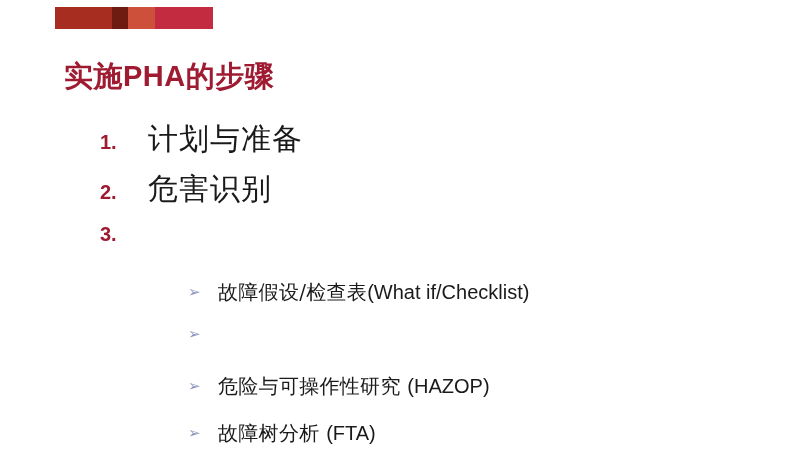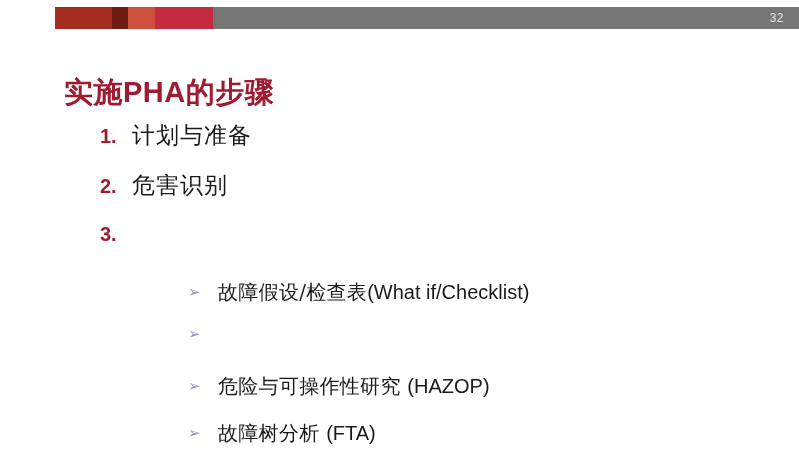--- a/index.html
+++ b/index.html
@@ -48,21 +48,21 @@
     font-size: 12px;
     color: #e8e8e8;
     letter-spacing: 0.5px;
     line-height: 1;
   }
 
   
   .title {
     position: absolute;
     left: 64px;
-    top: 56px;
+    top: 40px;
     font-family: "DejaVu Serif", serif;
     font-size: 29px;
     font-weight: bold;
     color: #9e1b32;
     letter-spacing: 0.5px;
     white-space: nowrap;
     line-height: 1.2;
   }
   .title .latin {
     font-family: "Liberation Sans", sans-serif;
@@ -85,25 +85,26 @@
     font-family: "Liberation Sans", sans-serif;
     font-size: 20px;
     font-weight: bold;
     color: #9e1b32;
     width: 32px;
     flex: 0 0 32px;
     line-height: 1;
   }
   .num-text {
     font-family: "DejaVu Serif", serif;
-    font-size: 23px;
+    font-size: 30px;
     color: #1a1a1a;
     line-height: 1;
     letter-spacing: 1px;
     white-space: nowrap;
+    margin-left: 16px;
   }
 
   
   .sub-list {
     position: absolute;
     left: 188px;
     top: 282px;
     width: 600px;
   }
   .sub-item {
@@ -137,23 +138,20 @@
 </head>
 <body>
 
 <div class="slide">
 
   <div class="topbar">
     <div class="seg" style="background:#a62d1f;width:57px;"></div>
     <div class="seg" style="background:#6e1c12;width:16px;"></div>
     <div class="seg" style="background:#cd503a;width:27px;"></div>
     <div class="seg" style="background:#c22b40;width:58px;"></div>
-    <div class="seg-fill" style="background:#767676;">
-      <span class="page-number">32</span>
-    </div>
   </div>
 
   <h1 class="title">
     <span>实施</span><span class="latin">PHA</span><span>的步骤</span>
   </h1>
 
   <ol class="numbered-list" style="list-style:none;margin:0;padding:0;">
     <li class="num-item">
       <span class="num-marker">1.</span>
       <span class="num-text">计划与准备</span>

